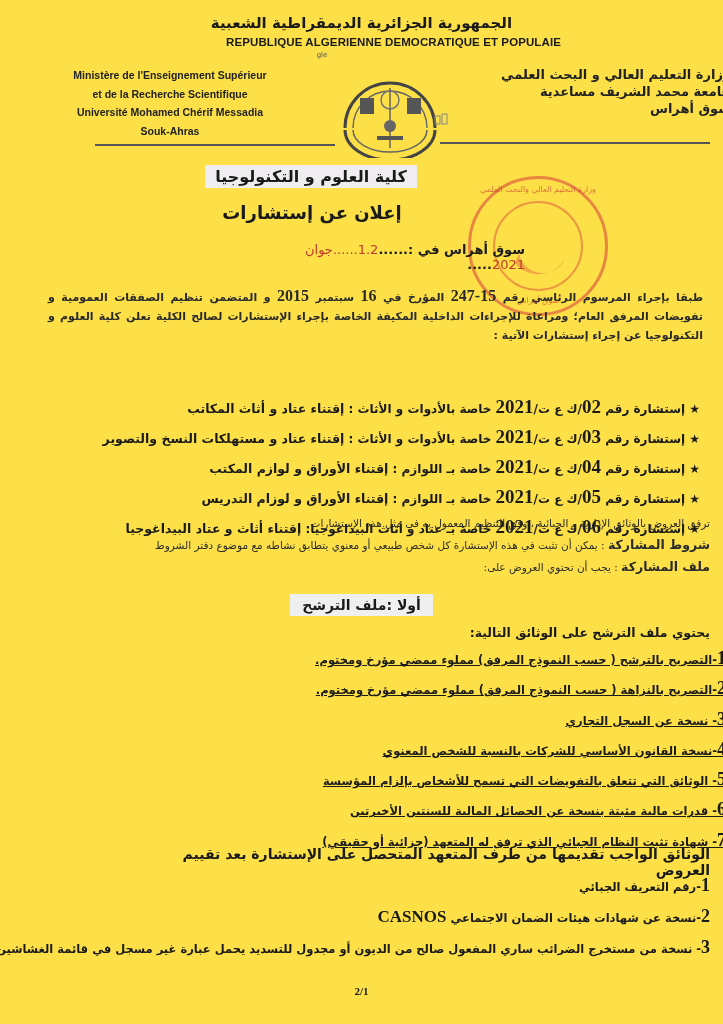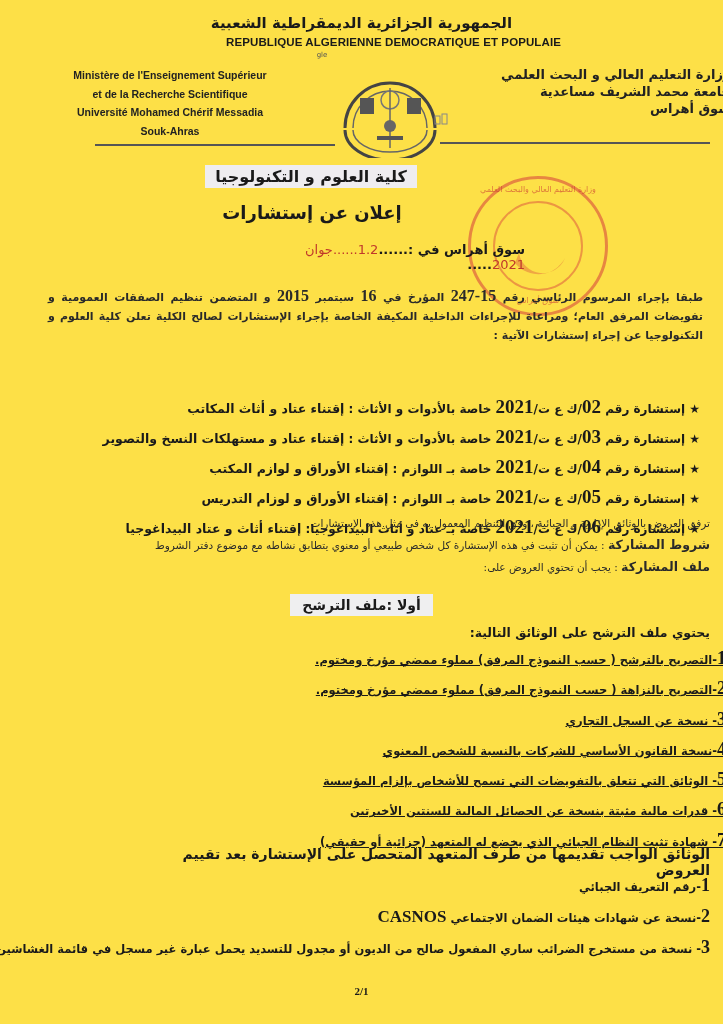--- a/index.html
+++ b/index.html
@@ -174,21 +174,21 @@
 
   <div class="abs docs-title">يحتوي ملف الترشح على الوثائق التالية:</div>
 
   <div class="abs docs">
     <div class="doc"><span class="n">1</span><span>-التصريح بالترشح ( حسب النموذج المرفق) مملوء ممضي مؤرخ ومختوم.</span></div>
     <div class="doc"><span class="n">2</span><span>-التصريح بالنزاهة ( حسب النموذج المرفق) مملوء ممضي مؤرخ ومختوم.</span></div>
     <div class="doc"><span class="n">3</span><span>- نسخة عن السجل التجاري</span></div>
     <div class="doc"><span class="n">4</span><span>-نسخة القانون الأساسي للشركات بالنسبة للشخص المعنوي</span></div>
     <div class="doc"><span class="n">5</span><span>- الوثائق التي تتعلق بالتفويضات التي تسمح للأشخاص بإلزام المؤسسة</span></div>
     <div class="doc"><span class="n">6</span><span>- قدرات مالية مثبتة بنسخة عن الحصائل المالية للسنتين الأخيرتين</span></div>
-    <div class="doc"><span class="n">7</span><span>- شهادة تثبت النظام الجبائي الذي يخضع له المتعهد (جزائية أو حقيقي)</span></div>
+    <div class="doc"><span class="n">7</span><span>- شهادة تثبت النظام الجبائي الذي ترفق له المتعهد (جزائية أو حقيقي)</span></div>
   </div>
 
   <div class="abs after-title">الوثائق الواجب تقديمها من طرف المتعهد المتحصل على الإستشارة بعد تقييم العروض</div>
 
   <div class="abs after">
     <div class="doc"><span class="n">1</span><span>-رقم التعريف الجبائي</span></div>
     <div class="doc"><span class="n">2</span><span>-نسخة عن شهادات هيئات الضمان الاجتماعي </span><span class="casnos">CASNOS</span></div>
     <div class="doc"><span class="n">3</span><span>- نسخة من مستخرج الضرائب ساري المفعول صالح من الديون أو مجدول للتسديد يحمل عبارة غير مسجل في قائمة الغشاشين</span></div>
   </div>
 

